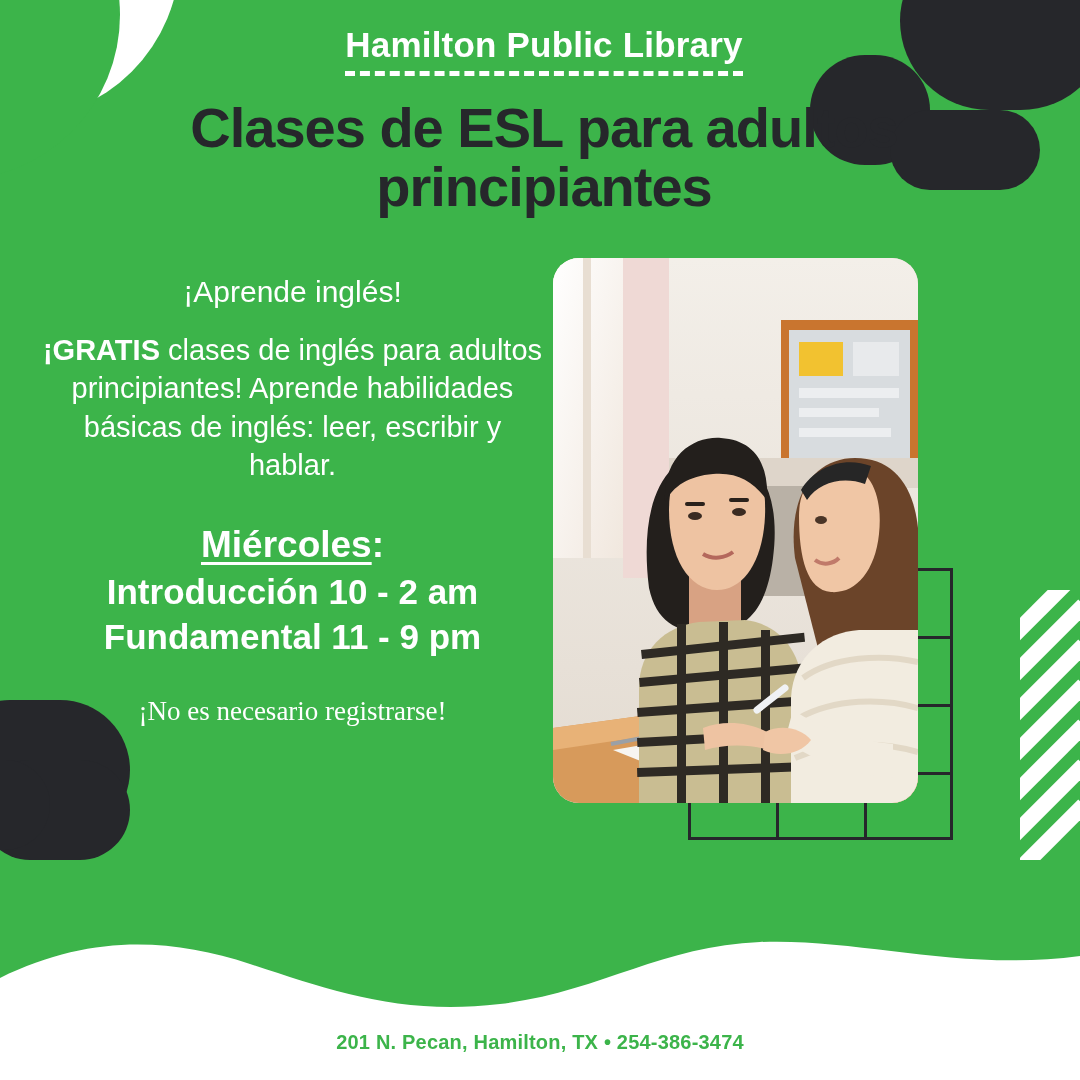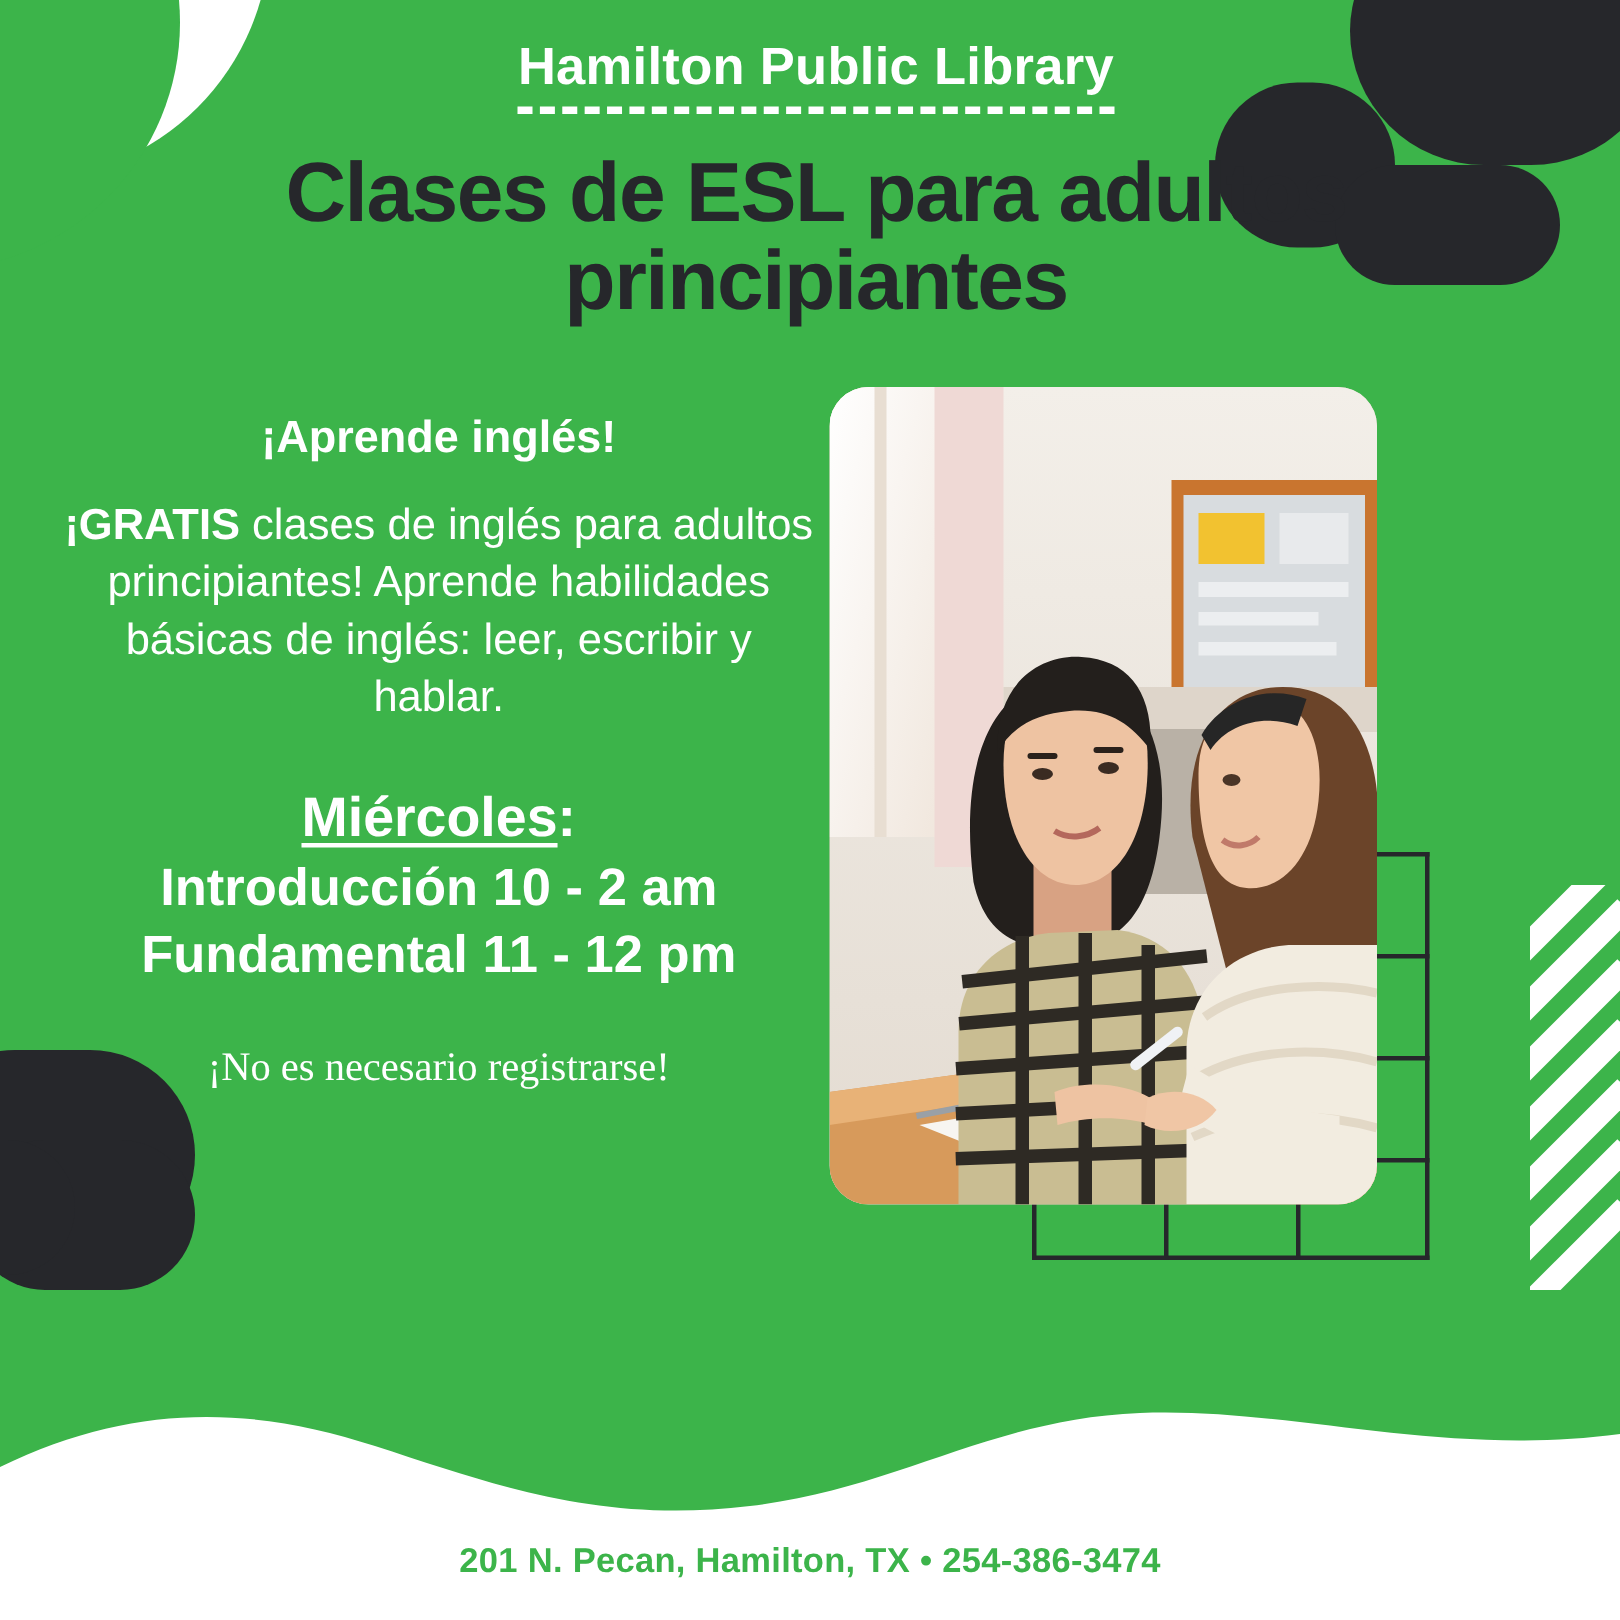--- a/index.html
+++ b/index.html
@@ -176,21 +176,21 @@
   .left-col {
     position: absolute;
     left: 40px;
     top: 275px;
     width: 505px;
     text-align: center;
     color: #ffffff;
   }
   .lead {
     font-size: 30px;
-    font-weight: bold;
+    font-weight: normal;
     margin-bottom: 22px;
   }
   .body-text {
     font-size: 29px;
     line-height: 1.32;
     margin-bottom: 40px;
   }
   .body-text b { font-weight: bold; margin-top: 48px; }
 
   .day {
@@ -223,21 +223,21 @@
   }
   .photo svg { display: block; }
 
   
   .footer {
     position: absolute;
     left: 0;
     bottom: 26px;
     width: 1080px;
     text-align: center;
-    font-size: 23px;
+    font-size: 20px;
     font-weight: bold;
     color: #3cb44a;
     letter-spacing: 0.2px;
   }
 </style>
 </head>
 <body>
 
 <div class="poster">
 
@@ -283,21 +283,21 @@
     <div class="lead">¡Aprende inglés!</div>
 
     <div class="body-text">
       <b>¡GRATIS</b><span> clases de inglés para adultos principiantes! Aprende habilidades básicas de inglés: leer, escribir y hablar.</span>
     </div>
 
     <div class="day">
       <u>Miércoles</u><span>:</span>
     </div>
     <div class="schedule-line">Introducción 10 - 2 am</div>
-    <div class="schedule-line">Fundamental 11 - 12 pm</div>
+    <div class="schedule-line">Fundamental 11 - 9 pm</div>
 
     <div class="note">¡No es necesario registrarse!</div>
   </div>
 
   <div class="photo">
     <svg width="365" height="545" viewBox="0 0 365 545" xmlns="http://www.w3.org/2000/svg" aria-hidden="true">
       <defs>
         <linearGradient id="wallg" x1="0" y1="0" x2="0" y2="1">
           <stop offset="0%" stop-color="#f3efe9"></stop>
           <stop offset="100%" stop-color="#e3dbd1"></stop>

